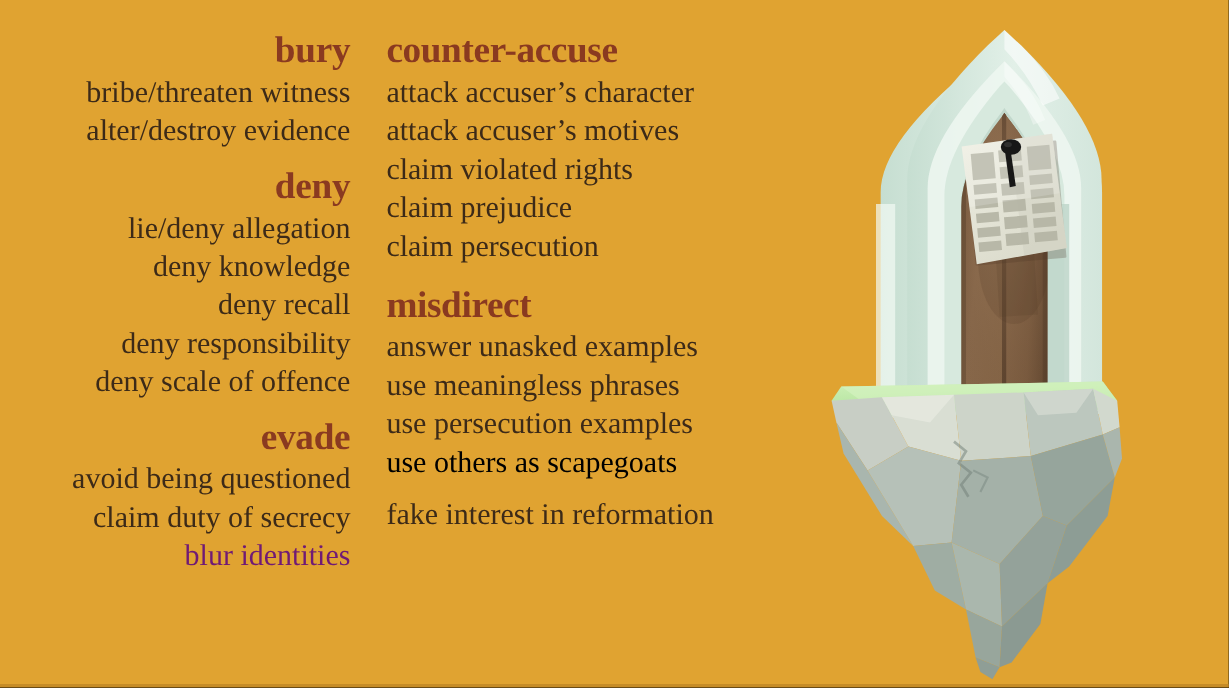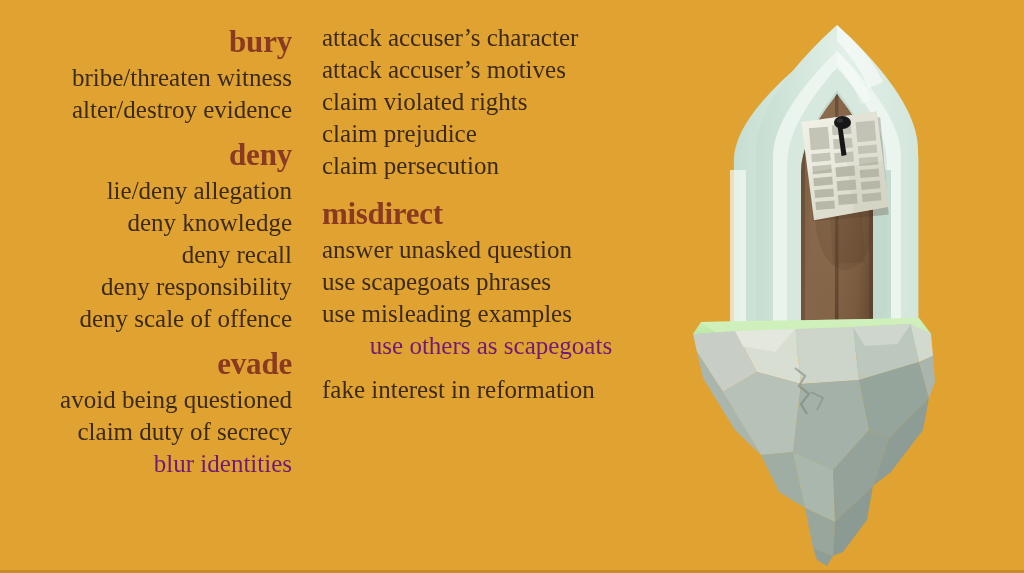--- a/index.html
+++ b/index.html
@@ -97,33 +97,34 @@
         <div class="item" style="color: rgb(60, 42, 24);">avoid being questioned</div>
         <div class="item" style="color: rgb(60, 42, 24);">claim duty of secrecy</div>
         <div class="item" style="color: #701a75;">blur identities</div>
       </div>
 
     </div>
 
     <div class="col col-right">
 
       <div class="group">
+        <div class="heading" style="color: rgb(138, 58, 32);">counter-accuse</div>
         <div class="item" style="color: rgb(60, 42, 24);">attack accuser’s character</div>
         <div class="item" style="color: rgb(60, 42, 24);">attack accuser’s motives</div>
         <div class="item" style="color: rgb(60, 42, 24);">claim violated rights</div>
         <div class="item" style="color: rgb(60, 42, 24);">claim prejudice</div>
         <div class="item" style="color: rgb(60, 42, 24);">claim persecution</div>
       </div>
 
       <div class="group">
         <div class="heading" style="color: rgb(138, 58, 32);">misdirect</div>
-        <div class="item" style="color: rgb(60, 42, 24);">answer unasked question</div>
-        <div class="item" style="color: rgb(60, 42, 24);">use scapegoats phrases</div>
-        <div class="item" style="color: rgb(60, 42, 24);">use misleading examples</div>
-        <div class="item" style="color: #701a75; text-align: center;">use others as scapegoats</div>
+        <div class="item" style="color: rgb(60, 42, 24);">answer unasked examples</div>
+        <div class="item" style="color: rgb(60, 42, 24);">use meaningless phrases</div>
+        <div class="item" style="color: rgb(60, 42, 24);">use persecution examples</div>
+        <div class="item" style="color: #000000;">use others as scapegoats</div>
       </div>
 
       <div class="group">
         <div class="item" style="color: rgb(60, 42, 24);">fake interest in reformation</div>
       </div>
 
     </div>
   </div>
 
   <div class="illo">

